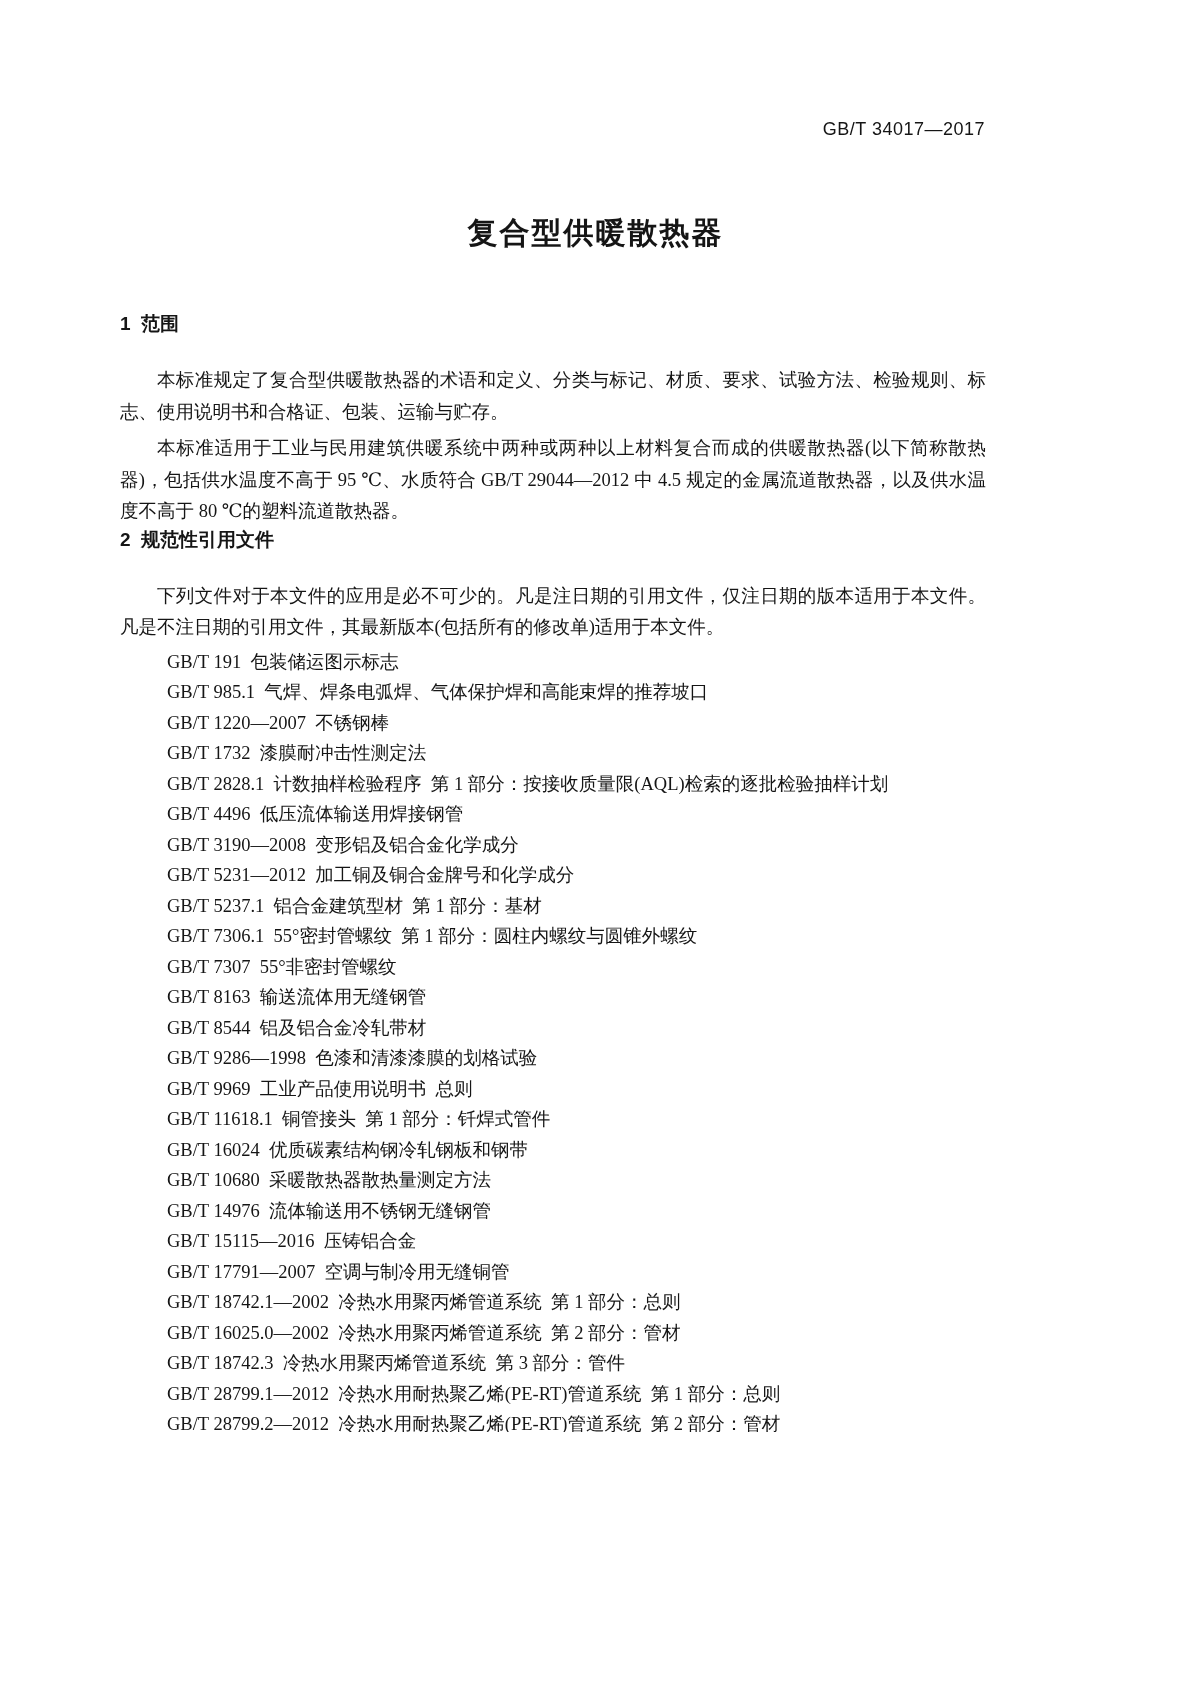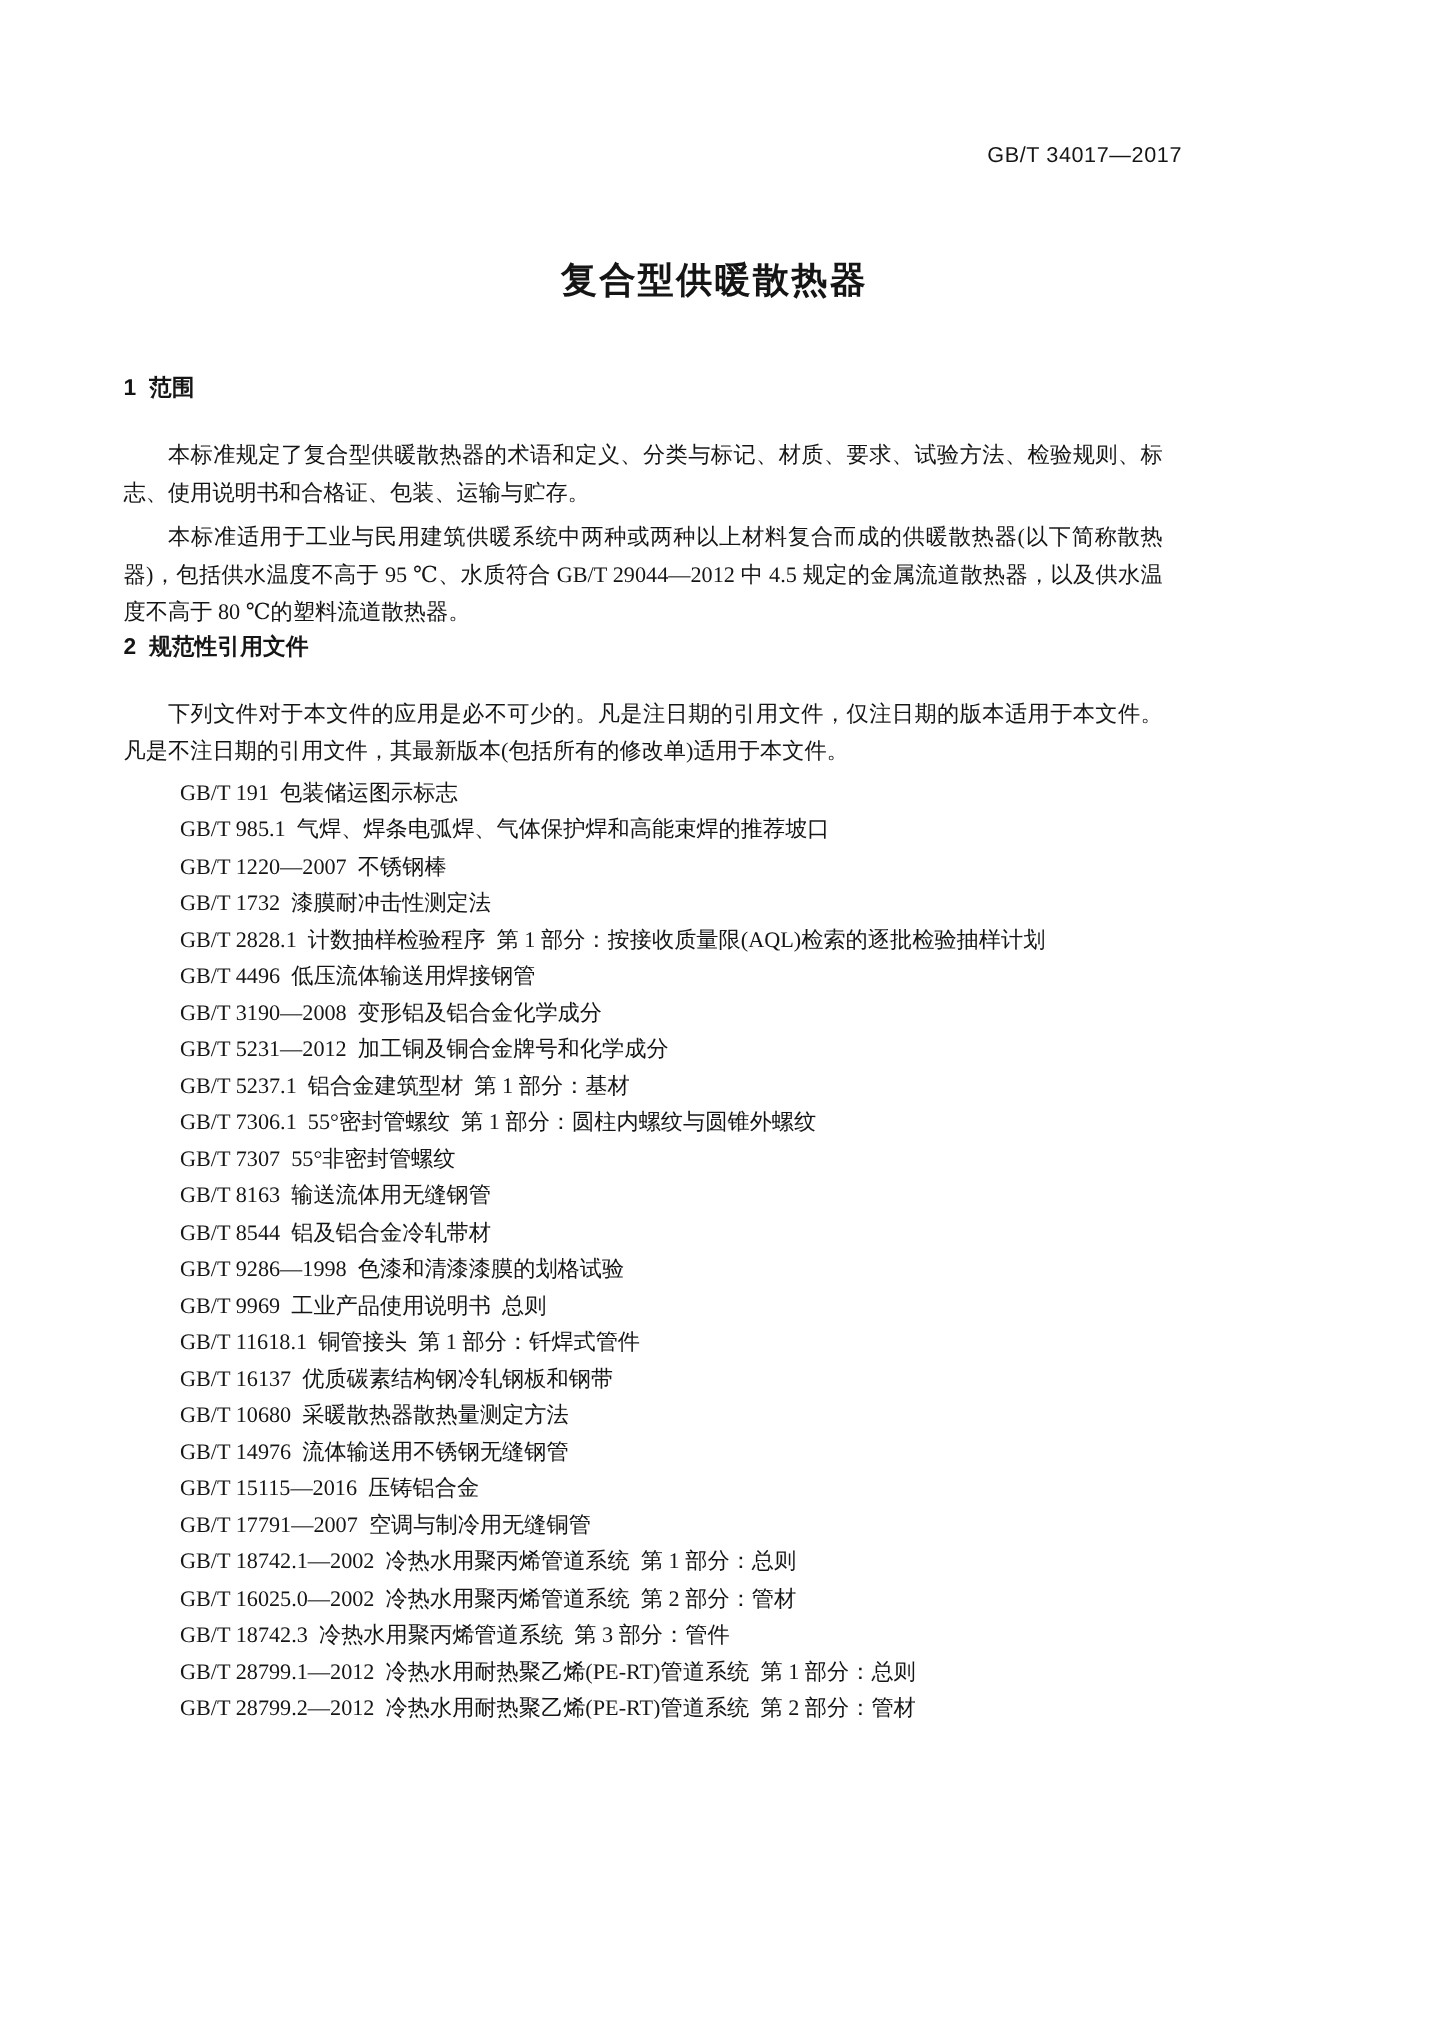--- a/index.html
+++ b/index.html
@@ -34,21 +34,21 @@
     margin: 0;
     text-align: center;
     font-family: "Liberation Sans", "DejaVu Sans", sans-serif;
     font-size: 30px;
     font-weight: bold;
     letter-spacing: 2px;
   }
 
   .content {
     position: absolute;
-    left: 103px;
+    left: 120px;
     top: 312px;
     width: 866px;
   }
 
   .section-heading {
     margin: 0;
     font-family: "Liberation Sans", "DejaVu Sans", sans-serif;
     font-size: 19px;
     line-height: 24px;
     font-weight: bold;
@@ -123,21 +123,21 @@
         <div class="ref-item">GB/T 3190—2008  变形铝及铝合金化学成分</div>
         <div class="ref-item">GB/T 5231—2012  加工铜及铜合金牌号和化学成分</div>
         <div class="ref-item">GB/T 5237.1  铝合金建筑型材  第 1 部分：基材</div>
         <div class="ref-item">GB/T 7306.1  55°密封管螺纹  第 1 部分：圆柱内螺纹与圆锥外螺纹</div>
         <div class="ref-item">GB/T 7307  55°非密封管螺纹</div>
         <div class="ref-item">GB/T 8163  输送流体用无缝钢管</div>
         <div class="ref-item">GB/T 8544  铝及铝合金冷轧带材</div>
         <div class="ref-item">GB/T 9286—1998  色漆和清漆漆膜的划格试验</div>
         <div class="ref-item">GB/T 9969  工业产品使用说明书  总则</div>
         <div class="ref-item">GB/T 11618.1  铜管接头  第 1 部分：钎焊式管件</div>
-        <div class="ref-item">GB/T 16137  优质碳素结构钢冷轧钢板和钢带</div>
+        <div class="ref-item">GB/T 16024  优质碳素结构钢冷轧钢板和钢带</div>
         <div class="ref-item">GB/T 10680  采暖散热器散热量测定方法</div>
         <div class="ref-item">GB/T 14976  流体输送用不锈钢无缝钢管</div>
         <div class="ref-item">GB/T 15115—2016  压铸铝合金</div>
         <div class="ref-item">GB/T 17791—2007  空调与制冷用无缝铜管</div>
         <div class="ref-item">GB/T 18742.1—2002  冷热水用聚丙烯管道系统  第 1 部分：总则</div>
         <div class="ref-item">GB/T 16025.0—2002  冷热水用聚丙烯管道系统  第 2 部分：管材</div>
         <div class="ref-item">GB/T 18742.3  冷热水用聚丙烯管道系统  第 3 部分：管件</div>
         <div class="ref-item">GB/T 28799.1—2012  冷热水用耐热聚乙烯(PE-RT)管道系统  第 1 部分：总则</div>
         <div class="ref-item">GB/T 28799.2—2012  冷热水用耐热聚乙烯(PE-RT)管道系统  第 2 部分：管材</div>
       </div>

